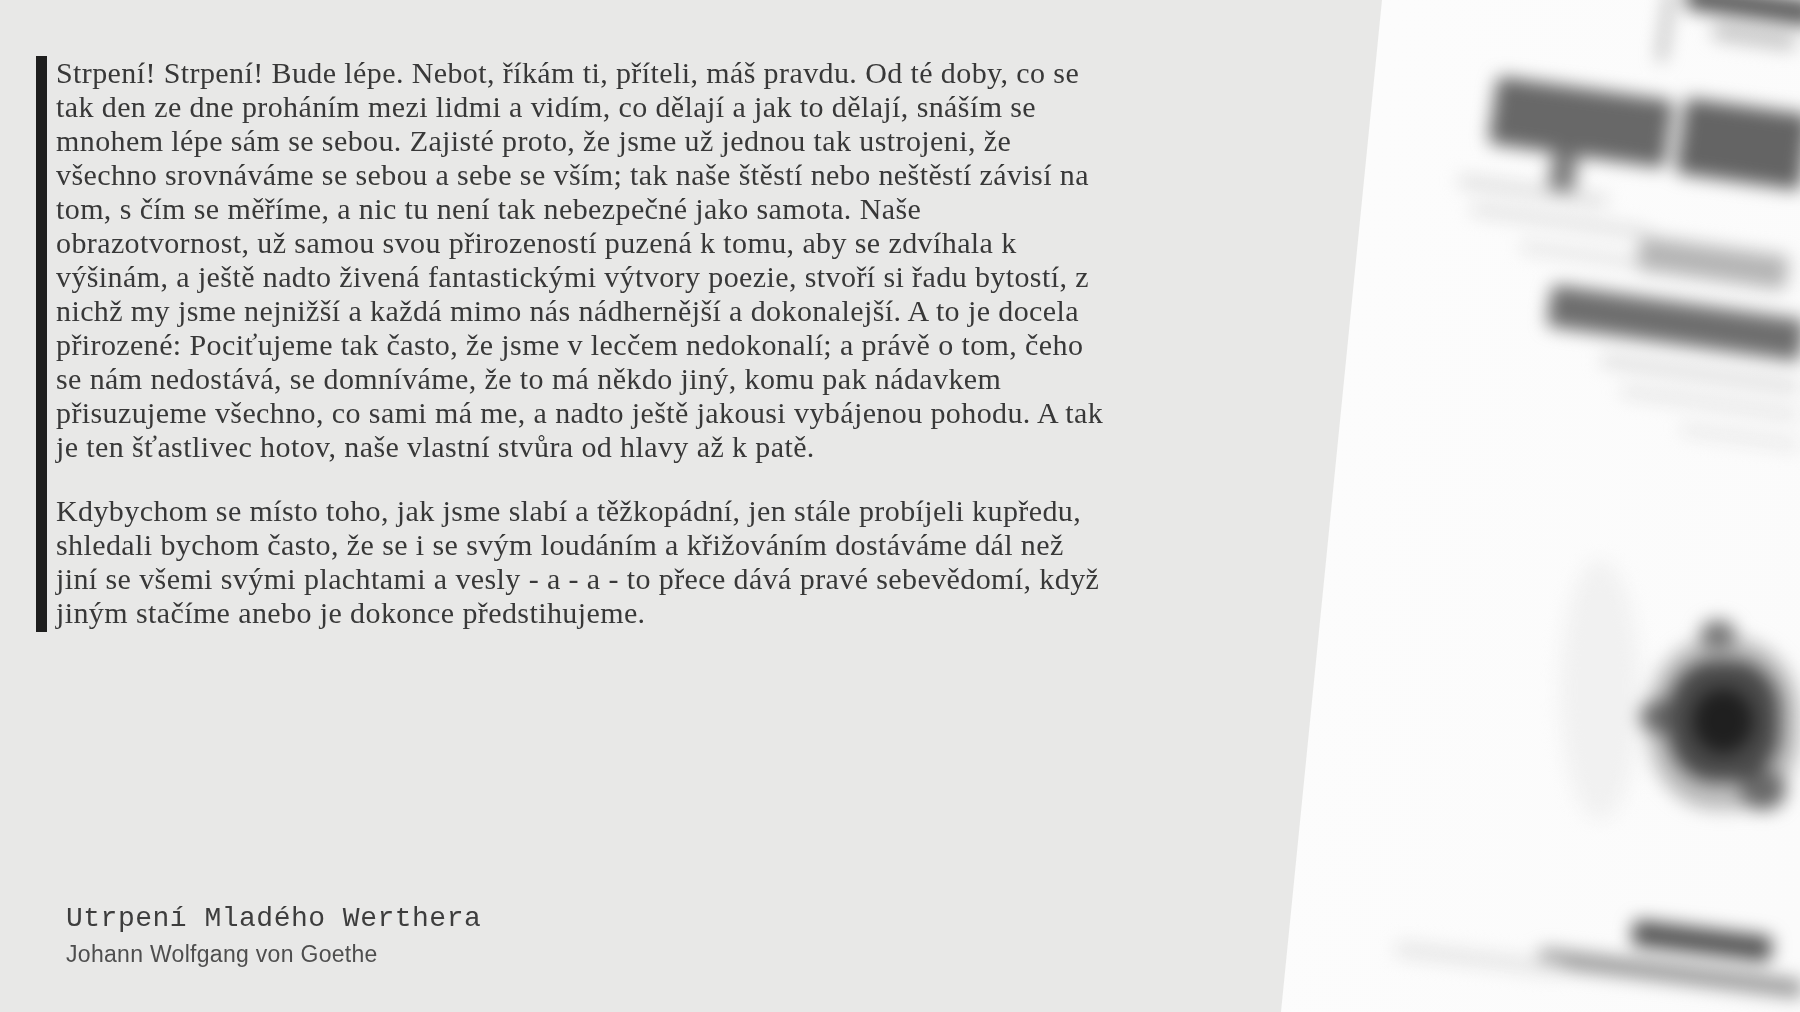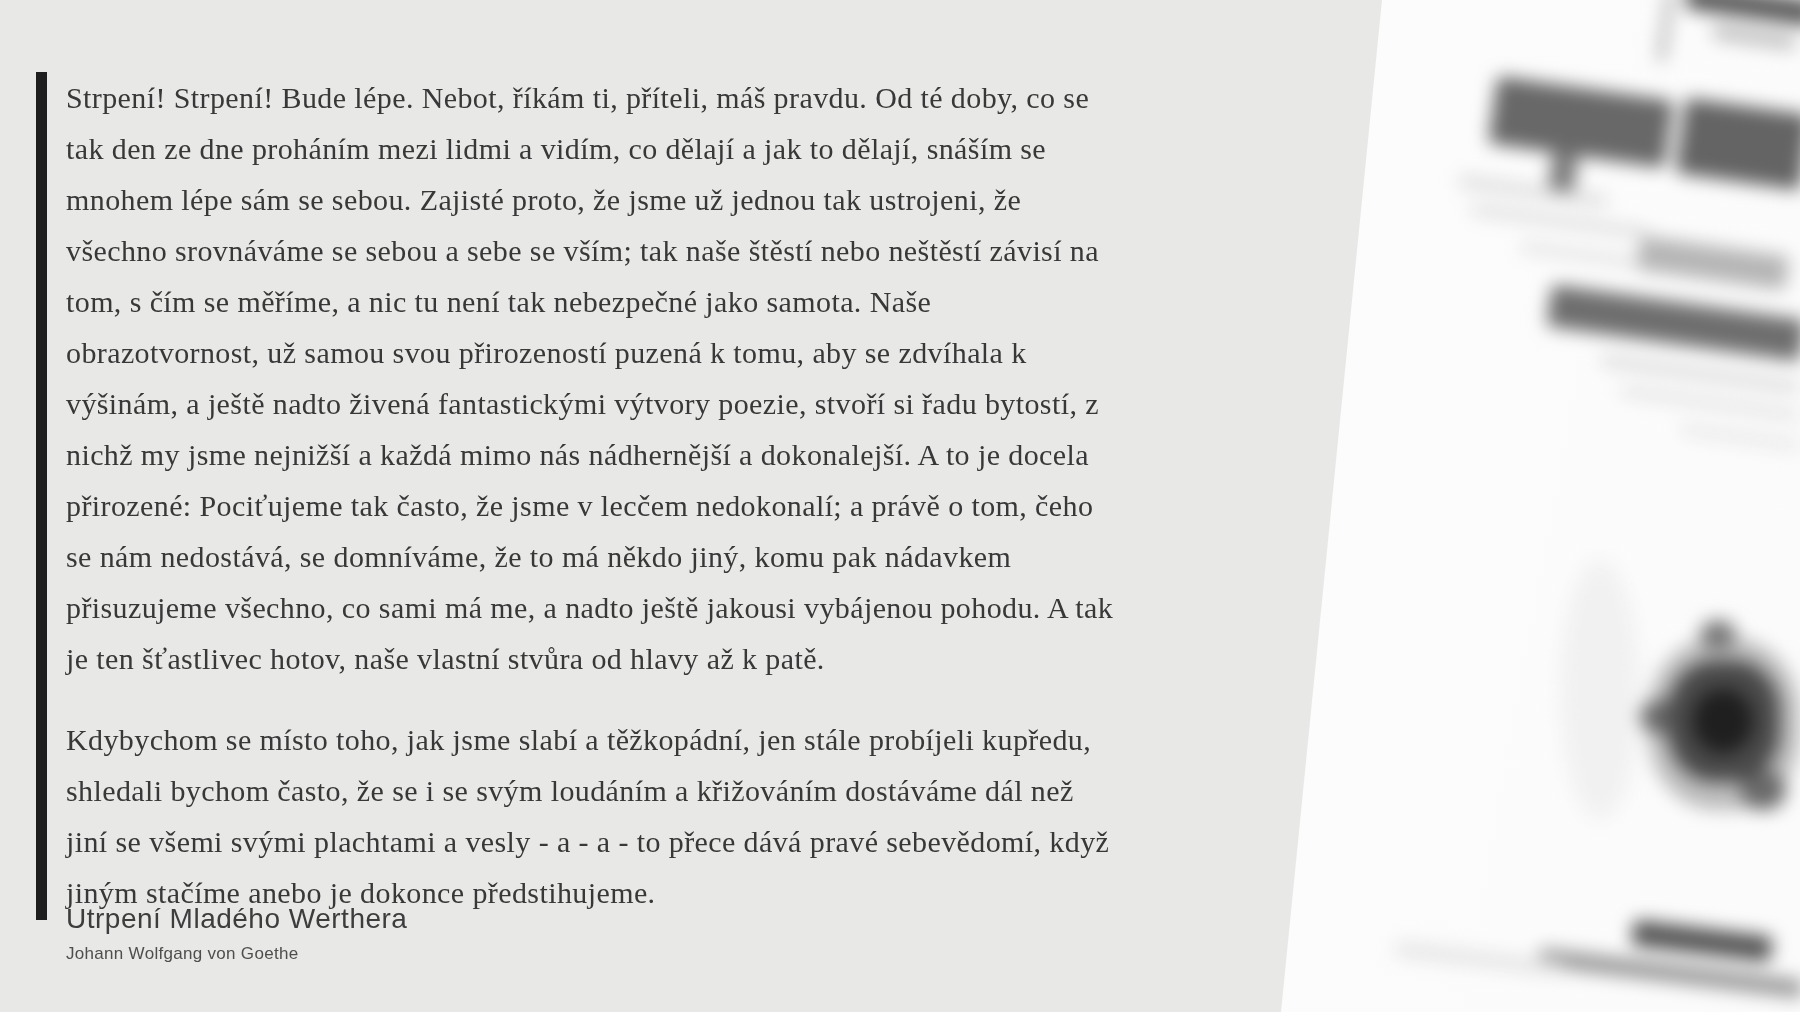--- a/index.html
+++ b/index.html
@@ -45,41 +45,42 @@
 
   
   .panel{
     position:absolute;inset:0;
     background:var(--panel-bg,#e8e8e7);
     clip-path:polygon(0 0,1382px 0,1281px 1012px,0 1012px);
   }
 
   .quote{
     position:absolute;
-    left:36px;top:72px;
+    left:36px;top:56px;
     width:1056px;
-    margin:0;padding:0 0 2px 19px;
+    margin:0;padding:0 0 2px 9px;
     border-left:11px solid var(--quote-bar,#1e1e1e);
     font-family:"Liberation Serif","DejaVu Serif",serif;
-    font-size:30px;line-height:51px;
+    font-size:30px;line-height:34px;
     letter-spacing:0.4px;
     color:var(--quote-text,#383838);
   }
   .quote p{margin:0;}
   .quote p + p{margin-top:30px;}
 
   .attribution{position:absolute;left:66px;top:902px;}
   .book-title{
     font-size:28px;line-height:34px;
     color:var(--title-text,#3d3d3d);
     letter-spacing:0.5px;
+    font-family:Liberation Mono, monospace;
   }
   .author{
     margin-top:6px;
-    font-size:17px;line-height:24px;
+    font-size:23px;line-height:24px;
     color:var(--author-text,#4e4e4e);
     letter-spacing:0.3px;
   }
 </style>
 </head>
 <body>
 
 <div class="stage">
 
   <div class="photo">

